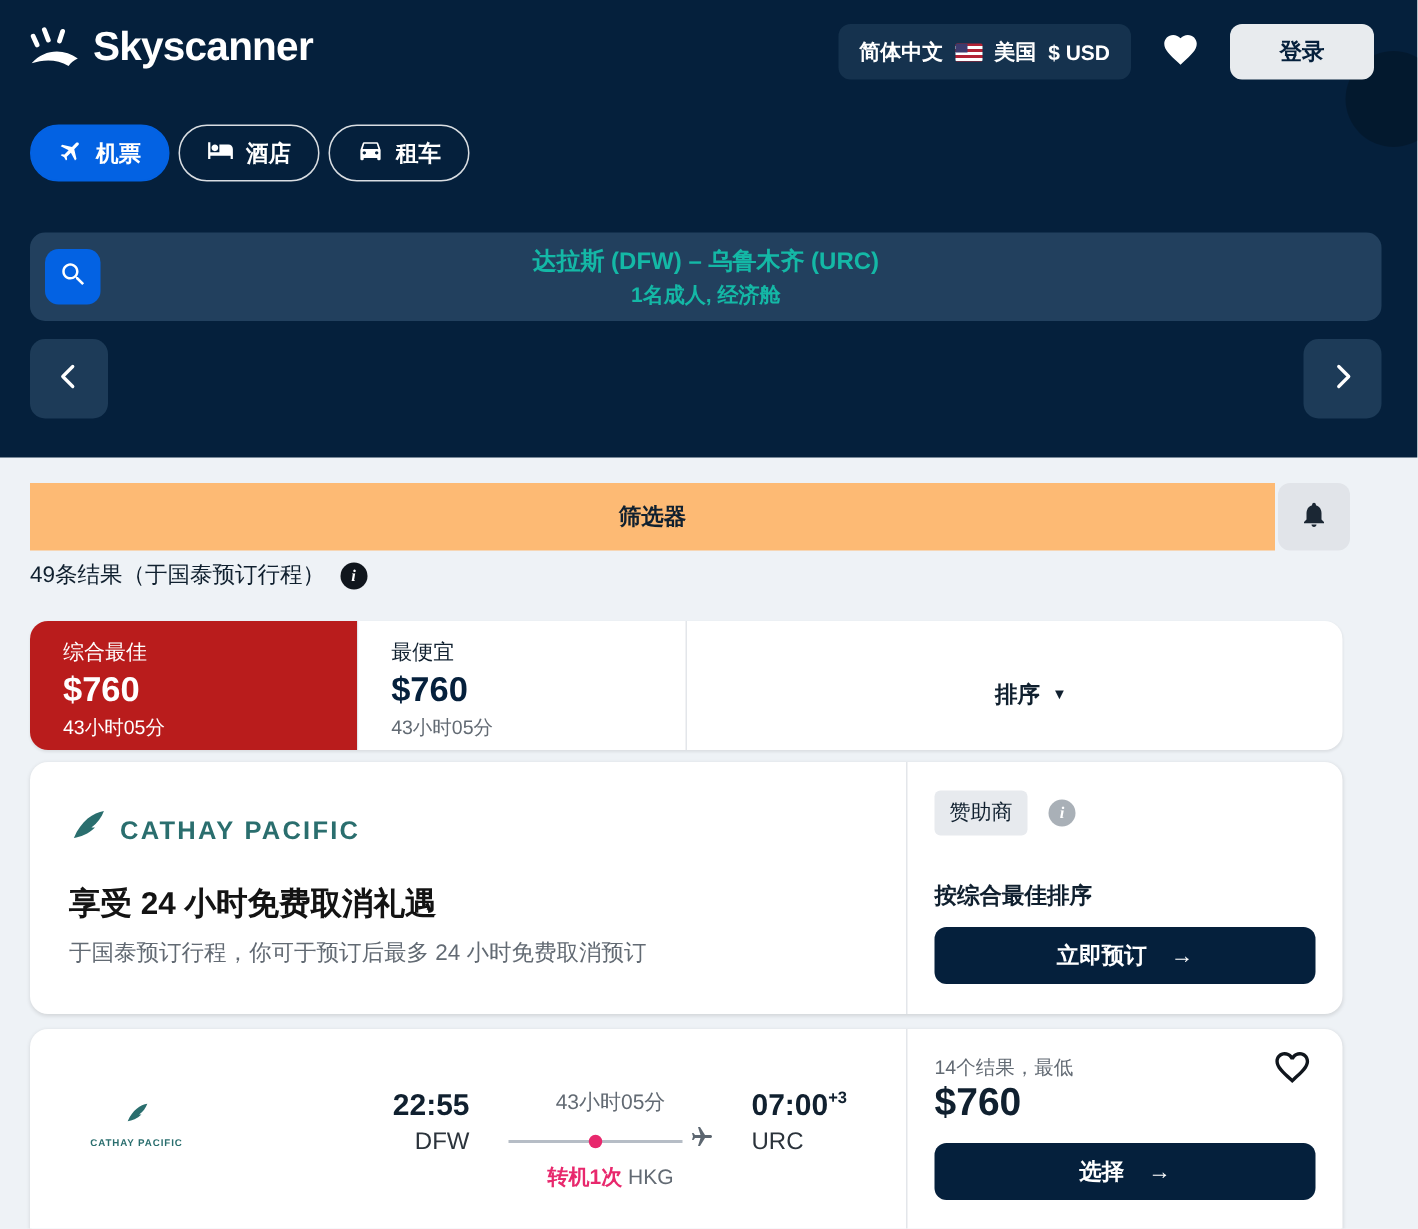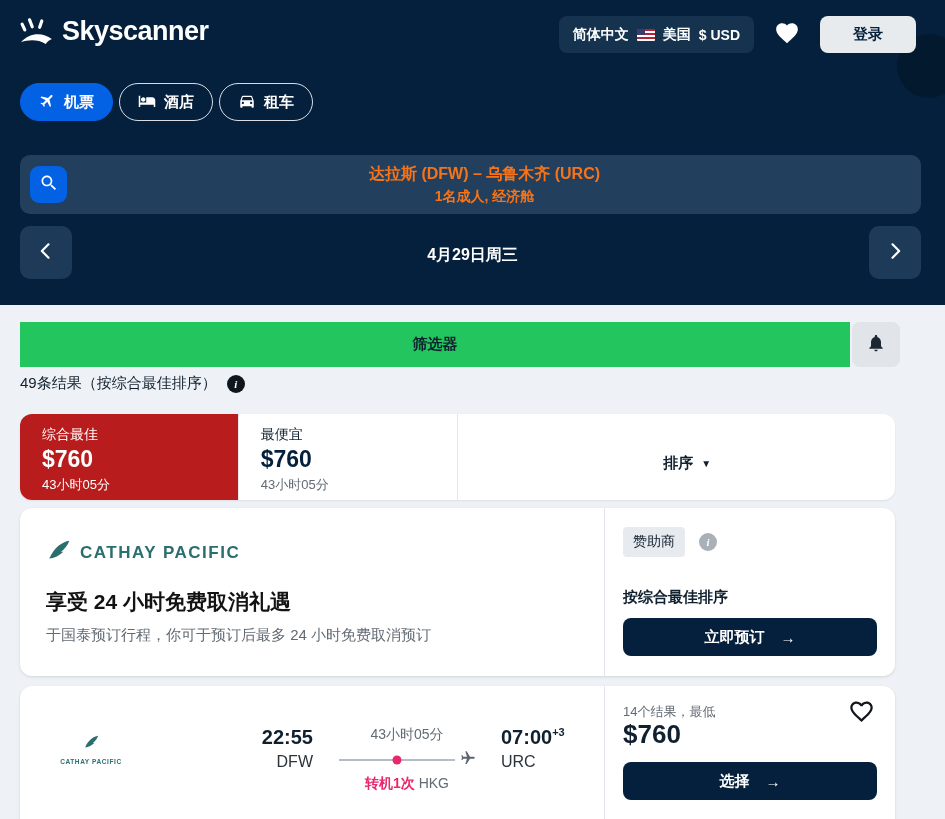--- a/index.html
+++ b/index.html
@@ -23,31 +23,31 @@
   .flag::before { content:""; position:absolute; left:0; top:0; width:8px; height:6px; background:#3c3b6e; }
   .heart-btn { background:none; border:none; cursor:pointer; display:flex; }
   .login-btn { height:37px; width:96px; border:none; border-radius:8px; background:#e8ebee; color:#05203c; font-size:15px; font-weight:bold; cursor:pointer; font-family:inherit; }
 
   .nav-pills { position:absolute; left:20px; top:83px; display:flex; gap:6px; }
   .pill { display:flex; align-items:center; gap:8px; height:38px; padding:0 18px; border-radius:19px; font-size:15px; font-weight:bold; color:#fff; background:transparent; border:1px solid rgba(255,255,255,0.85); cursor:pointer; font-family:inherit; }
   .pill.active { background:#0362e3; border-color:#0362e3; }
 
   .search-bar { position:absolute; left:20px; top:155px; width:901px; height:59px; background:#22405e; border-radius:10px; cursor:pointer; }
   .search-btn { position:absolute; left:10px; top:11px; width:37px; height:37px; border:none; border-radius:9px; background:#0362e3; display:flex; align-items:center; justify-content:center; cursor:pointer; }
-  .search-summary { position:absolute; left:0; top:0; width:100%; height:100%; display:flex; flex-direction:column; align-items:center; justify-content:center; gap:3px; color:#f97316;margin-left:14px; }
+  .search-summary { position:absolute; left:0; top:0; width:100%; height:100%; display:flex; flex-direction:column; align-items:center; justify-content:center; gap:3px; color:#14b8a6; }
   .search-route { font-size:16px; font-weight:bold; }
   .search-travelers { font-size:14px; font-weight:bold; }
 
   .date-nav-btn { position:absolute; top:226px; width:52px; height:53px; border:none; border-radius:10px; background:#1d3b58; display:flex; align-items:center; justify-content:center; cursor:pointer; }
   .date-nav-btn.prev { left:20px; }
   .date-nav-btn.next { left:869px; }
   .date-label { position:absolute; top:245px; left:0; width:945px; text-align:center; color:#fff; font-size:16px; font-weight:bold; }
 
   
-  .filter-bar { position:absolute; left:20px; top:322px; width:830px; height:45px; border:none; border-radius:0; background:#22c55e; color:#10202f; font-size:15px; font-weight:bold; cursor:pointer; font-family:inherit; }
+  .filter-bar { position:absolute; left:20px; top:322px; width:830px; height:45px; border:none; border-radius:0; background:#fdba74; color:#10202f; font-size:15px; font-weight:bold; cursor:pointer; font-family:inherit; }
   .alert-btn { position:absolute; left:852px; top:322px; width:48px; height:45px; border:none; border-radius:8px; background:#e1e4e9; display:flex; align-items:center; justify-content:center; cursor:pointer; }
 
   .results-line { position:absolute; left:20px; top:374px; display:flex; align-items:center; gap:10px; color:#10202f; font-size:15px; }
   .info-dot { width:18px; height:18px; border-radius:50%; background:#10161d; color:#fff; font-size:11px; font-weight:bold; font-style:italic; display:flex; align-items:center; justify-content:center; font-family:"Liberation Serif",serif; cursor:pointer; }
   .info-dot.gray { background:#a9b0b7; }
 
   .sort-tabs { position:absolute; left:20px; top:414px; width:875px; height:86px; background:#fff; border-radius:12px; display:flex; box-shadow:0 1px 2px rgba(0,0,0,0.08); }
   .sort-tab { width:218.75px; padding:12px 0 0 22px; border-right:1px solid #e3e6ea; cursor:pointer; }
   .sort-tab .t-label { font-size:14px; color:#10202f; }
   .sort-tab .t-price { font-size:23px; font-weight:bold; color:#05203c; margin-top:2px; }
@@ -174,41 +174,40 @@
       </div>
     </div>
 
     <button class="date-nav-btn prev">
       <span>
         <svg width="20" height="20" viewBox="0 0 24 24" fill="none" stroke="#fff" stroke-width="2.6" stroke-linecap="round" stroke-linejoin="round">
           <polyline points="15,4 7,12 15,20"></polyline>
         </svg>
       </span>
     </button>
-    <div class="date-label">4月29日周三</div>
     <button class="date-nav-btn next">
       <span>
         <svg width="20" height="20" viewBox="0 0 24 24" fill="none" stroke="#fff" stroke-width="2.6" stroke-linecap="round" stroke-linejoin="round">
           <polyline points="9,4 17,12 9,20"></polyline>
         </svg>
       </span>
     </button>
   </div>
 
   <button class="filter-bar">筛选器</button>
   <button class="alert-btn">
     <span>
       <svg width="20" height="20" viewBox="0 0 24 24" fill="#1b2734">
         <path d="M12 22c1.1 0 2-.9 2-2h-4c0 1.1.9 2 2 2zm6-6v-5c0-3.07-1.63-5.64-4.5-6.32V4c0-.83-.67-1.5-1.5-1.5s-1.5.67-1.5 1.5v.68C7.64 5.36 6 7.92 6 11v5l-2 2v1h16v-1l-2-2z"></path>
       </svg>
     </span>
   </button>
 
   <div class="results-line">
-    <span>49条结果（按综合最佳排序）</span>
+    <span>49条结果（于国泰预订行程）</span>
     <span class="info-dot">i</span>
   </div>
 
   <div class="sort-tabs">
     <div class="sort-tab active">
       <div class="t-label">综合最佳</div>
       <div class="t-price">$760</div>
       <div class="t-dur">43小时05分</div>
     </div>
     <div class="sort-tab">

